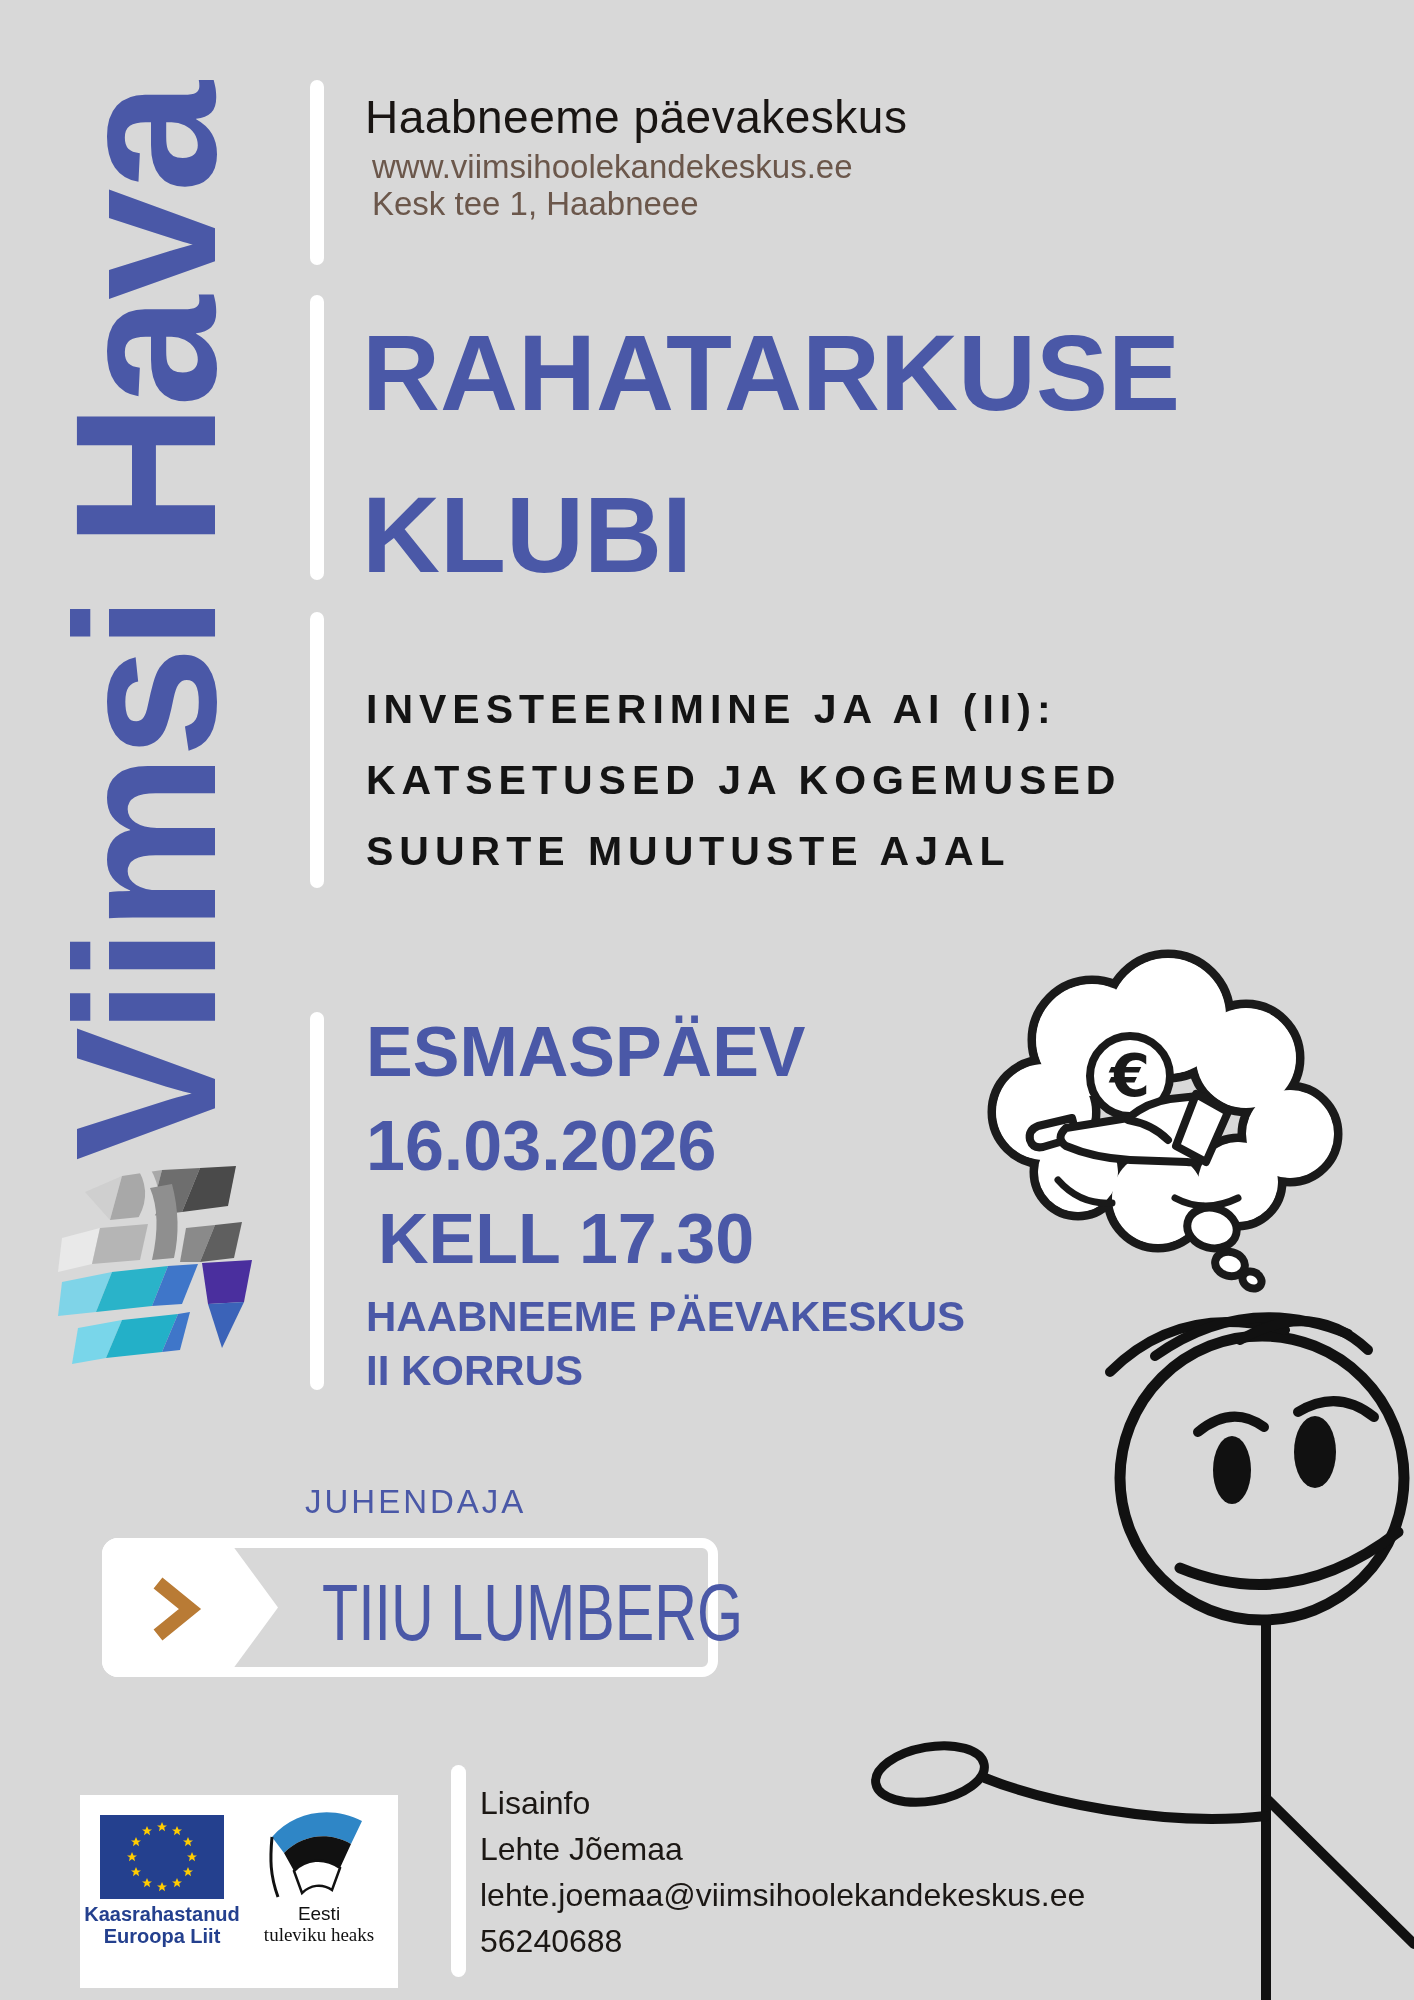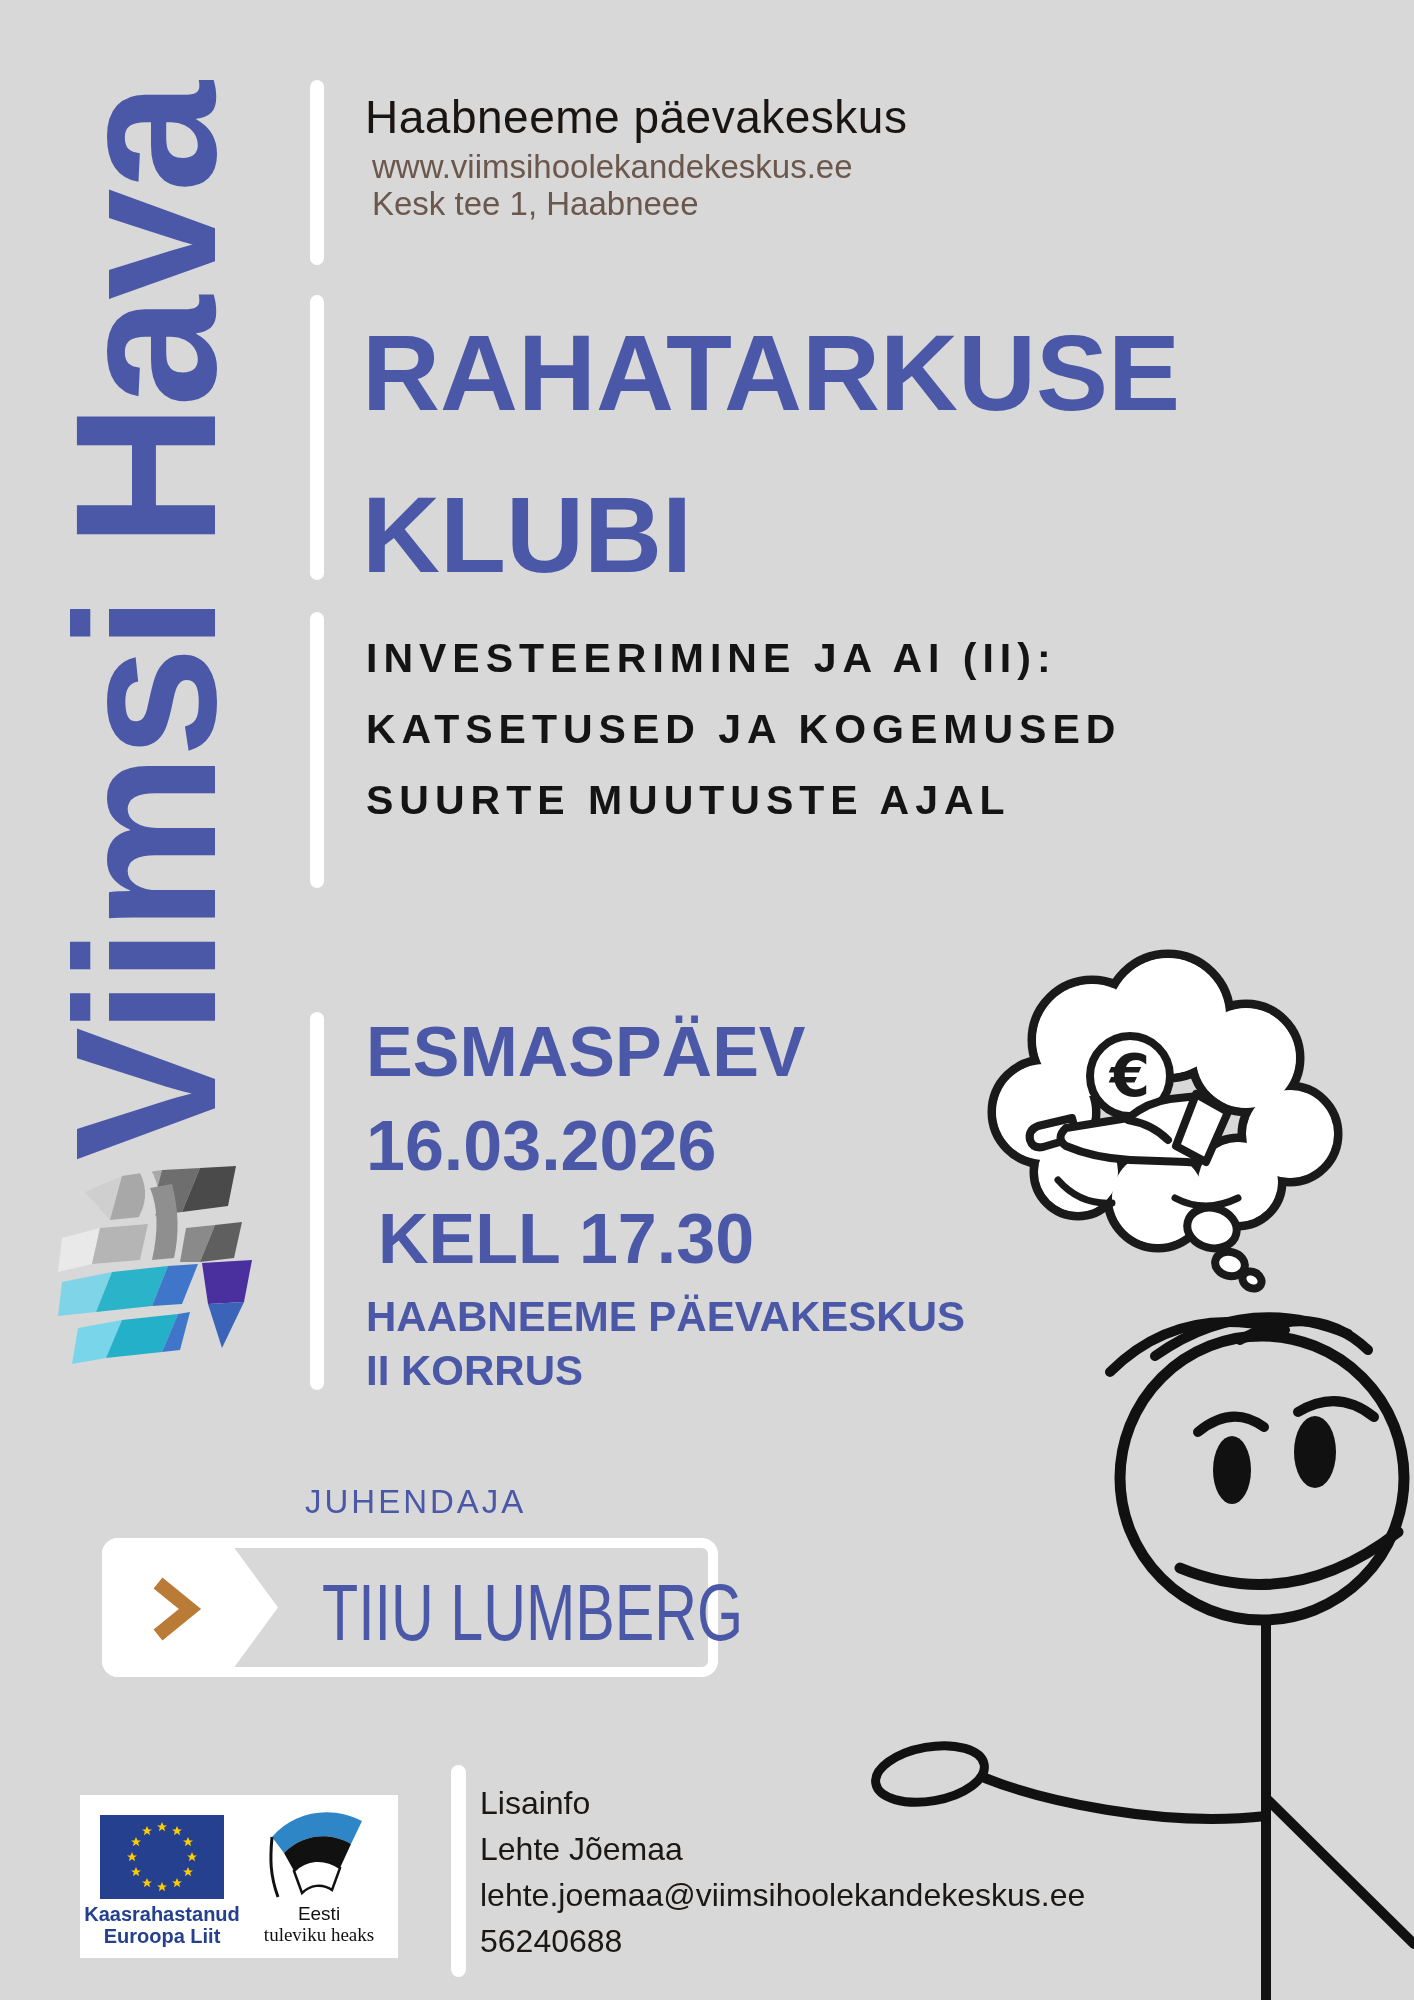--- a/index.html
+++ b/index.html
@@ -28,21 +28,21 @@
   .pennant{
     position:absolute;left:102px;top:1538px;width:176px;height:139px;background:#ffffff;
     clip-path:polygon(0 0,71% 0,100% 50%,71% 100%,0 100%);
     border-top-left-radius:16px;border-bottom-left-radius:16px;
   }
   .tiiu{
     font-size:80px;color:#4a58a7;transform:scaleX(0.74);transform-origin:left center;
     white-space:nowrap;
   }
   .contact{font-size:32px;line-height:46px;color:#1b1714;}
-  .eu-box{position:absolute;left:80px;top:1795px;width:318px;height:163px;background:#ffffff;}
+  .eu-box{position:absolute;left:80px;top:1795px;width:318px;height:193px;background:#ffffff;}
   .eu-caption{position:absolute;width:164px;text-align:center;font-weight:bold;font-size:20px;color:#24408e;line-height:22px;}
   .ee-caption{position:absolute;width:150px;text-align:center;font-size:19px;color:#111111;line-height:21px;}
   svg{display:block;}
   .illustrations{position:absolute;left:0;top:0;pointer-events:none;}
 </style>
 </head>
 <body>
 
 <div class="poster">
 
@@ -55,21 +55,21 @@
 
   <div class="abs header-title" style="left:365px;top:90px;">Haabneeme päevakeskus</div>
   <div class="abs header-sub" style="left:365px;top:148px;">www.viimsihoolekandekeskus.ee</div>
   <div class="abs header-sub" style="left:365px;top:185px;">Kesk tee 1, Haabneee</div>
 
   <div class="abs main-title blue" style="left:362px;top:292px;">
     <div>RAHATARKUSE</div>
     <div>KLUBI</div>
   </div>
 
-  <div class="abs subtitle" style="left:366px;top:623px;">
+  <div class="abs subtitle" style="left:366px;top:674px;">
     <div>INVESTEERIMINE JA AI (II):</div>
     <div>KATSETUSED JA KOGEMUSED</div>
     <div>SUURTE MUUTUSTE AJAL</div>
   </div>
 
   <div class="abs ev-big blue" style="left:366px;top:1012px;">ESMASPÄEV</div>
   <div class="abs ev-big blue" style="left:366px;top:1106px;">16.03.2026</div>
   <div class="abs ev-big blue" style="left:366px;top:1199px;margin-left:12px;">KELL 17.30</div>
   <div class="abs ev-small blue" style="left:366px;top:1293px;">HAABNEEME PÄEVAKESKUS</div>
   <div class="abs ev-small blue" style="left:366px;top:1347px;">II KORRUS</div>

